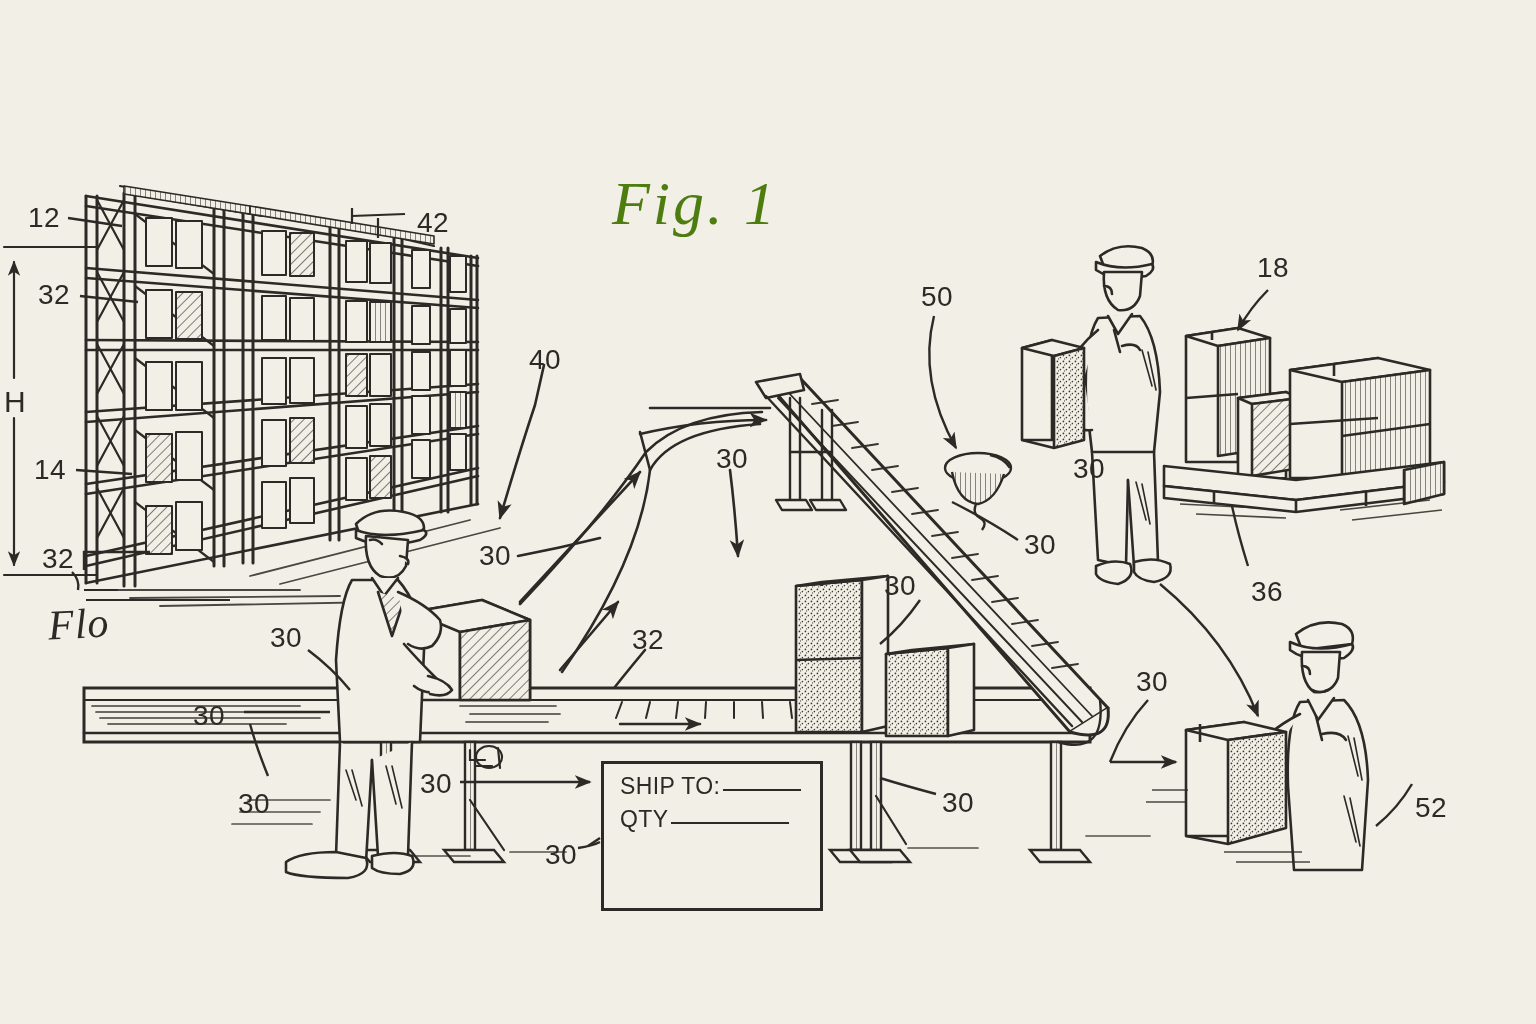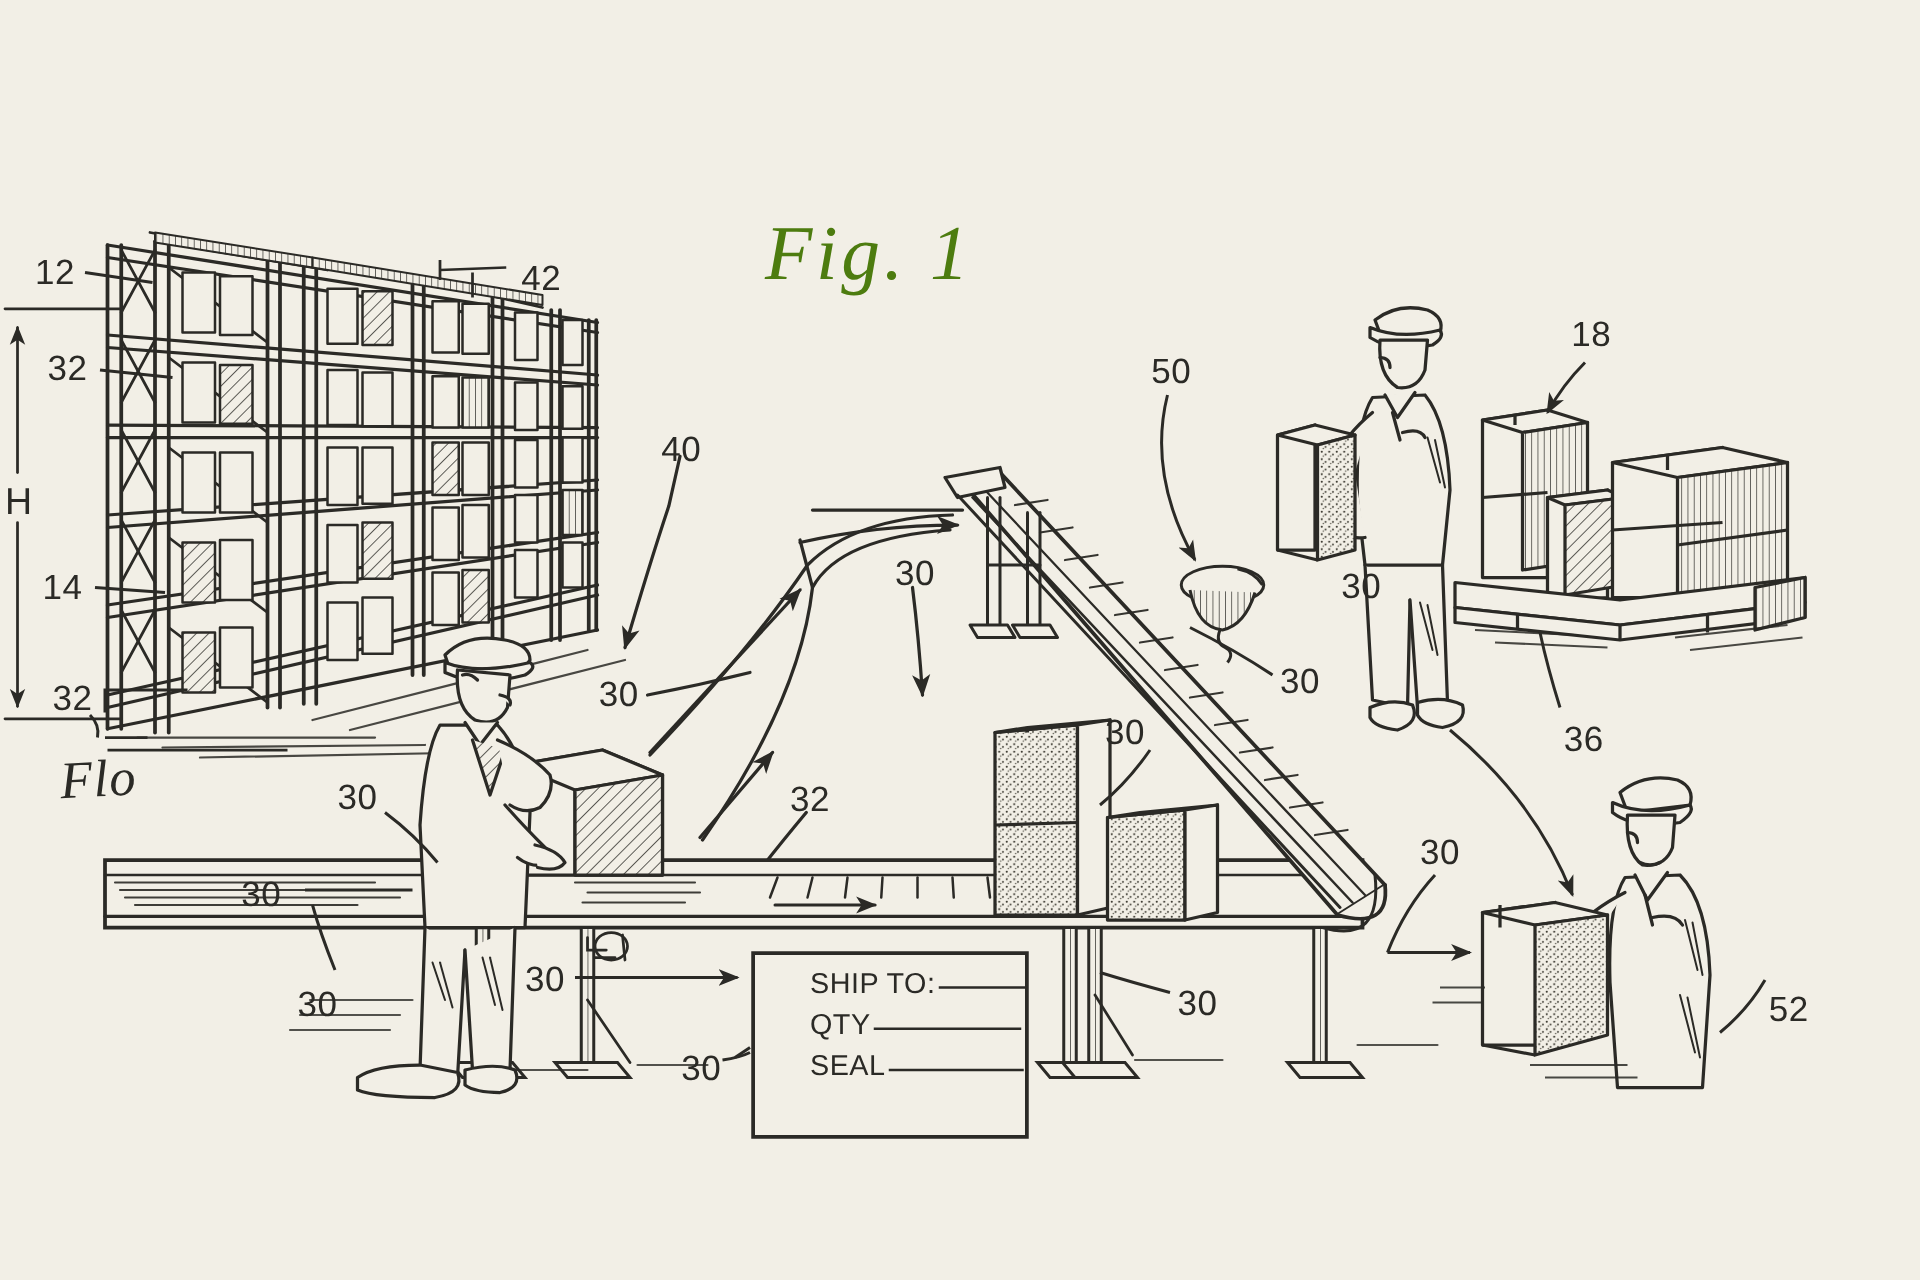--- a/index.html
+++ b/index.html
@@ -81,21 +81,20 @@
   }
   .label-row {
     display: flex;
     align-items: baseline;
     height: 33px;
     color: #2b2a26;
     font-family: "Liberation Sans", sans-serif;
     font-size: 23px;
     letter-spacing: 0.4px;
     white-space: nowrap;
-    margin-left: 28px;
   }
   .label-row .rule {
     display: inline-block;
     border-bottom: 2.5px solid #2b2a26;
     margin-left: 3px;
     position: relative;
     top: -3px;
   }
   .rule-w1 { width: 78px; }
   .rule-w2 { width: 118px; }
@@ -653,19 +652,15 @@
 
   <div id="ship-label">
       <div class="label-row">
         <span>SHIP TO:</span>
         <span class="rule rule-w1"></span>
       </div>
       <div class="label-row">
         <span>QTY</span>
         <span class="rule rule-w2"></span>
       </div>
-      <div class="label-row">
-        <span>SEAL</span>
-        <span class="rule rule-w4"></span>
-      </div>
     </div>
 
 </div>
 
 </body></html>

